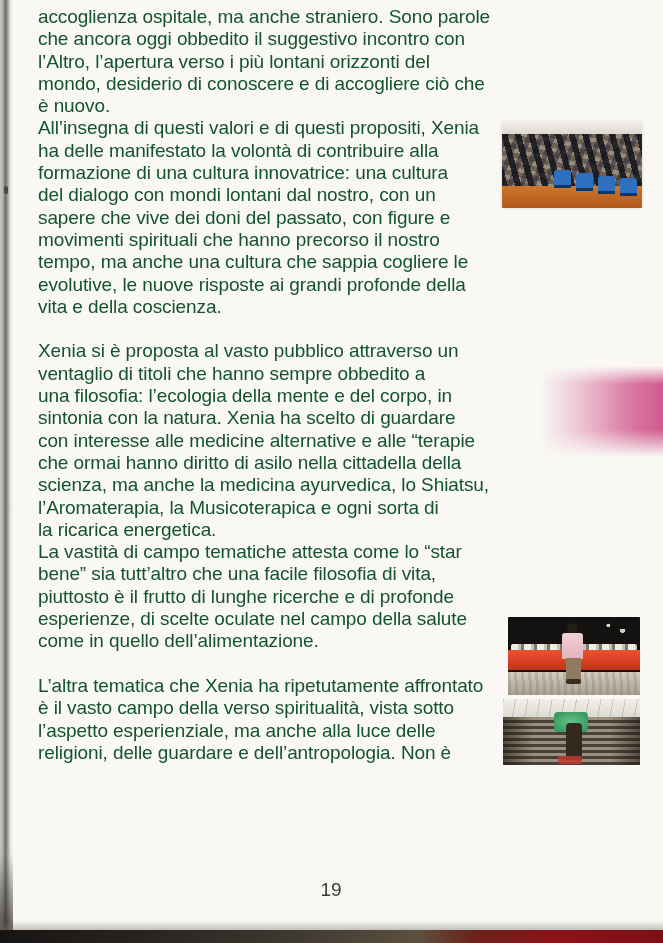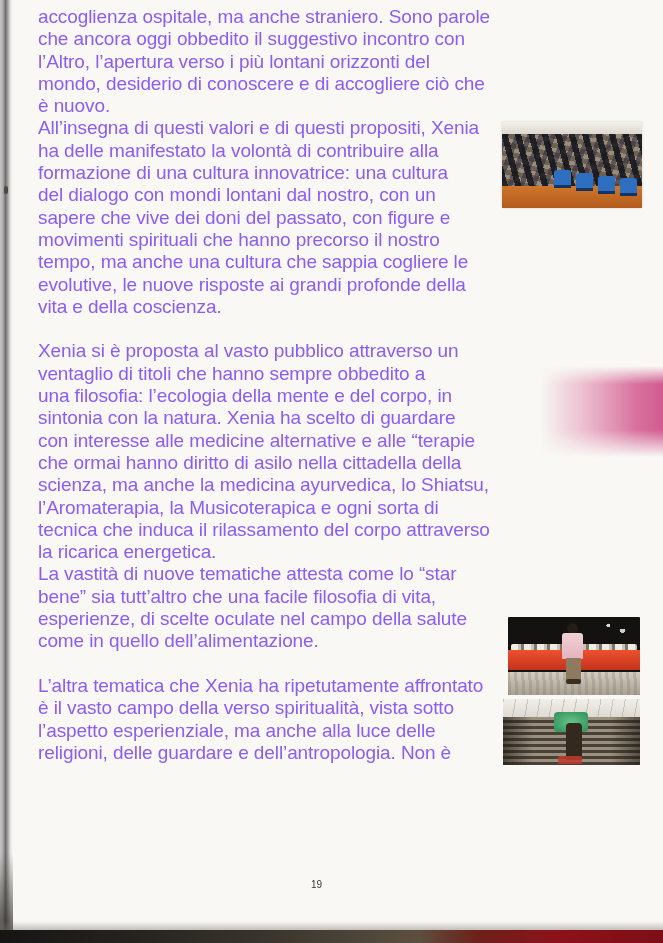--- a/index.html
+++ b/index.html
@@ -18,28 +18,28 @@
     position:absolute;left:0;bottom:0;width:13px;height:90px;
     background:linear-gradient(to bottom, rgba(40,36,32,0) 0%, rgba(40,36,32,.65) 80%, #211d1a 100%);
   }
   .edge-speck{
     position:absolute;left:4px;top:186px;width:4px;height:8px;
     background:#4a4845;border-radius:2px;
   }
   
   .body-text{
     position:absolute;left:38px;top:6px;width:480px;
-    font-size:19px;line-height:22.3px;color:#8b5cf6;
+    font-size:19px;line-height:22.3px;color:#14532d;
     letter-spacing:-0.1px;
   }
   .line{height:22.3px;white-space:nowrap;}
   
   .page-number{
-    position:absolute;left:311px;top:879px;width:40px;
-    font-size:10px;color:#3c3a36;
+    position:absolute;left:311px;top:879px;width:40px;text-align:center;
+    font-size:19px;color:#3c3a36;
   }
   
   .pink-grad{
     position:absolute;left:540px;top:366px;width:123px;height:91px;
     background:linear-gradient(to right,
       rgba(216,104,150,0) 0%, rgba(216,104,150,.45) 40%, rgba(210,90,142,.85) 78%, rgba(206,82,138,.95) 100%);
     -webkit-mask-image:linear-gradient(to bottom, transparent 0%, #000 20%, #000 70%, transparent 100%);
     mask-image:linear-gradient(to bottom, transparent 0%, #000 20%, #000 70%, transparent 100%);
   }
   
@@ -137,24 +137,24 @@
       <div class="line">vita e della coscienza.</div>
       <div class="line"></div>
       <div class="line">Xenia si è proposta al vasto pubblico attraverso un</div>
       <div class="line">ventaglio di titoli che hanno sempre obbedito a</div>
       <div class="line">una filosofia: l’ecologia della mente e del corpo, in</div>
       <div class="line">sintonia con la natura. Xenia ha scelto di guardare</div>
       <div class="line">con interesse alle medicine alternative e alle “terapie</div>
       <div class="line">che ormai hanno diritto di asilo nella cittadella della</div>
       <div class="line">scienza, ma anche la medicina ayurvedica, lo Shiatsu,</div>
       <div class="line">l’Aromaterapia, la Musicoterapica e ogni sorta di</div>
-      <div class="line">tecnica che induca il rilassamento del corpo attraverso</div>
       <div class="line">la ricarica energetica.</div>
-      <div class="line">La vastità di nuove tematiche attesta come lo “star</div>
+      <div class="line">La vastità di campo tematiche attesta come lo “star</div>
       <div class="line">bene” sia tutt’altro che una facile filosofia di vita,</div>
+      <div class="line">piuttosto è il frutto di lunghe ricerche e di profonde</div>
       <div class="line">esperienze, di scelte oculate nel campo della salute</div>
       <div class="line">come in quello dell’alimentazione.</div>
       <div class="line"></div>
       <div class="line">L’altra tematica che Xenia ha ripetutamente affrontato</div>
       <div class="line">è il vasto campo della verso spiritualità, vista sotto</div>
       <div class="line">l’aspetto esperienziale, ma anche alla luce delle</div>
       <div class="line">religioni, delle guardare e dell’antropologia. Non è</div>
     </div>
 
   <div class="pink-grad"></div>

